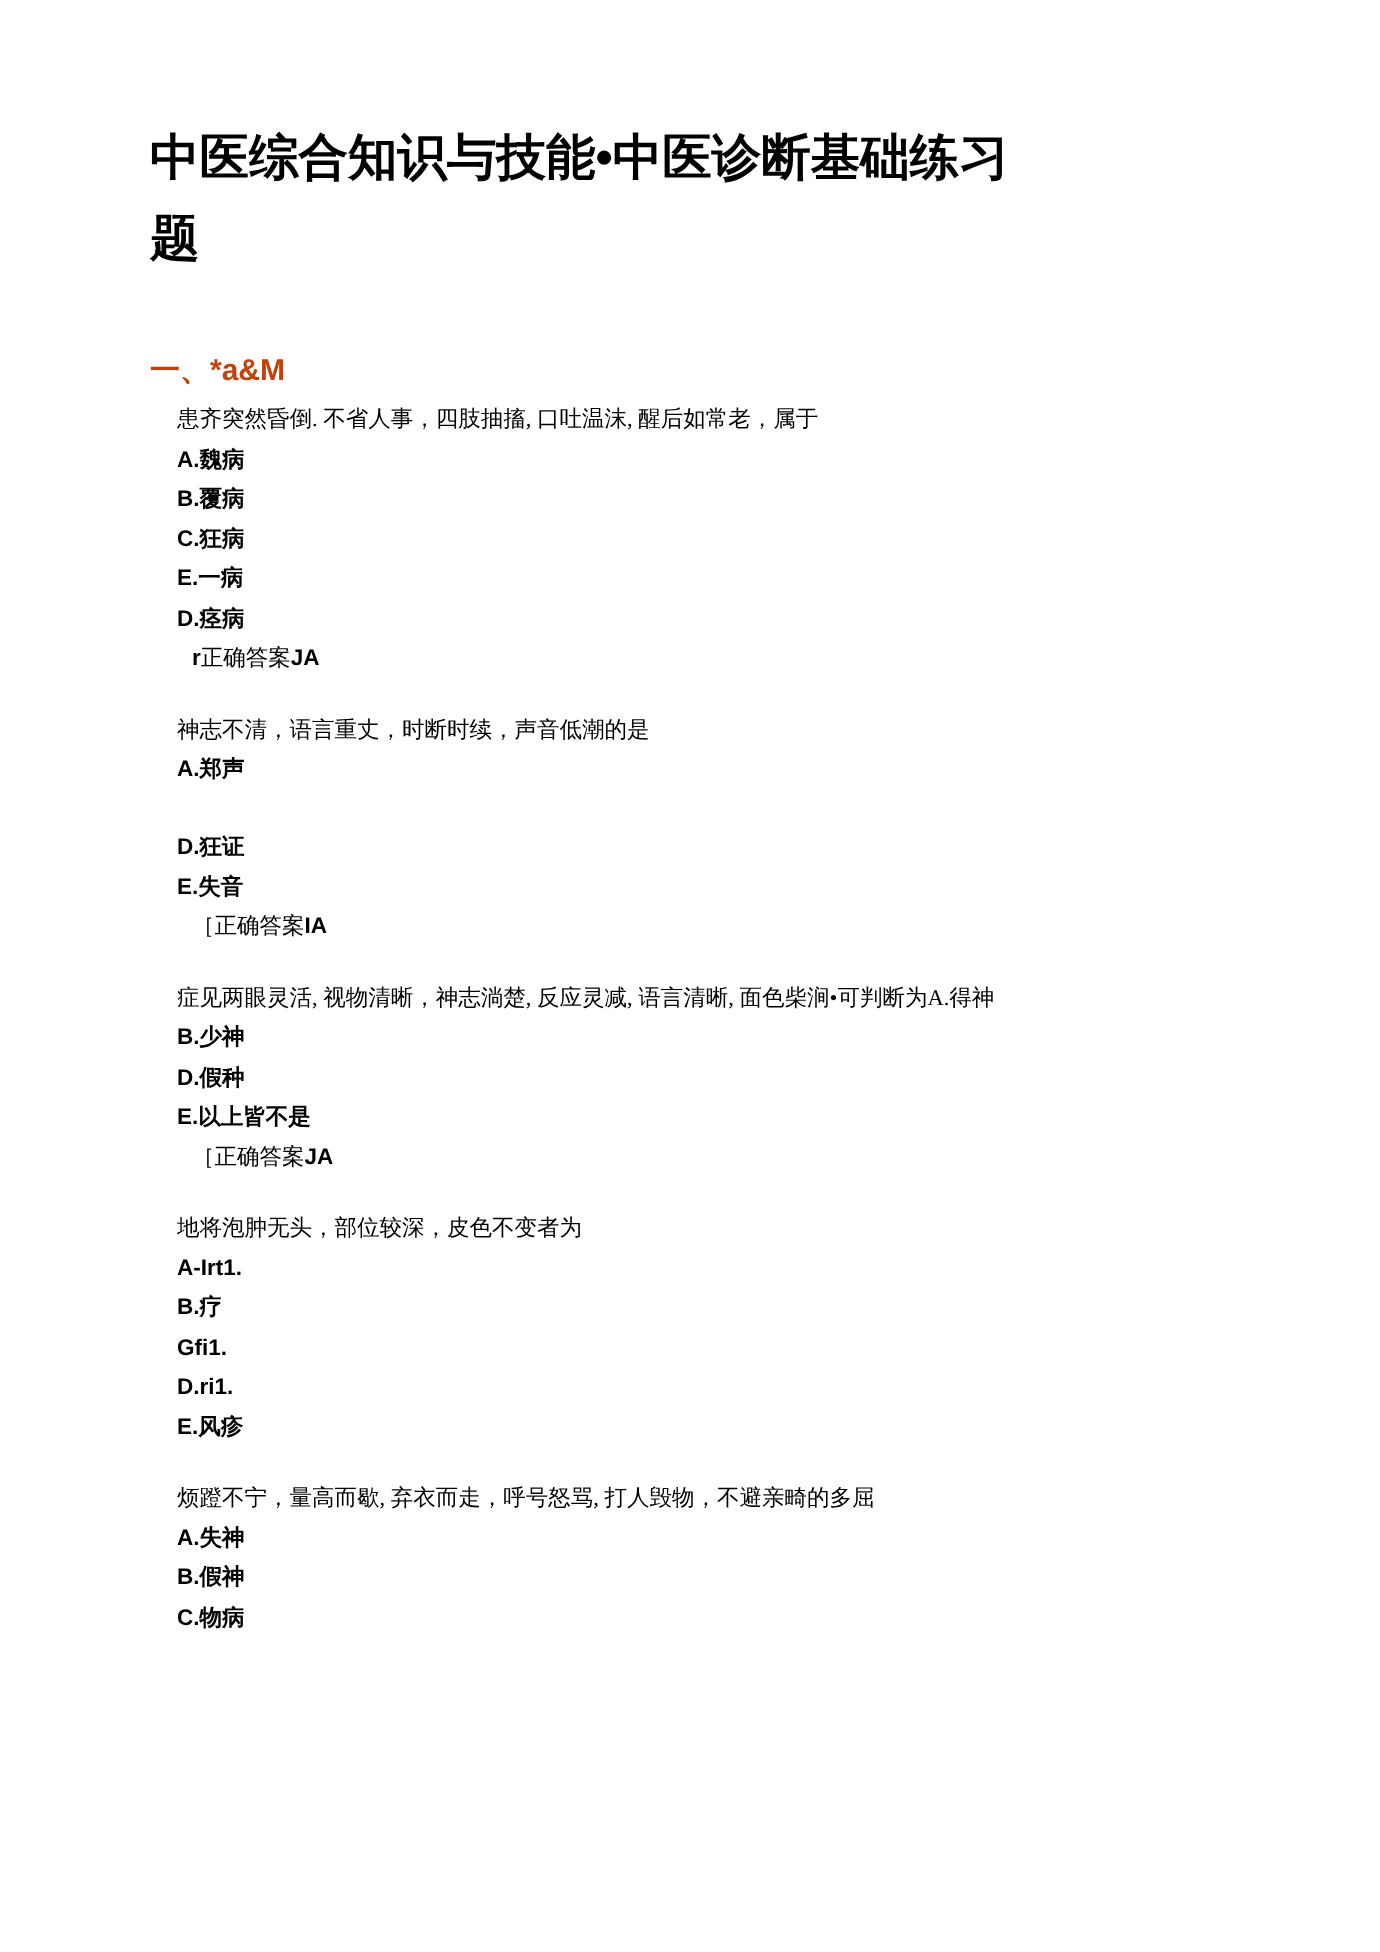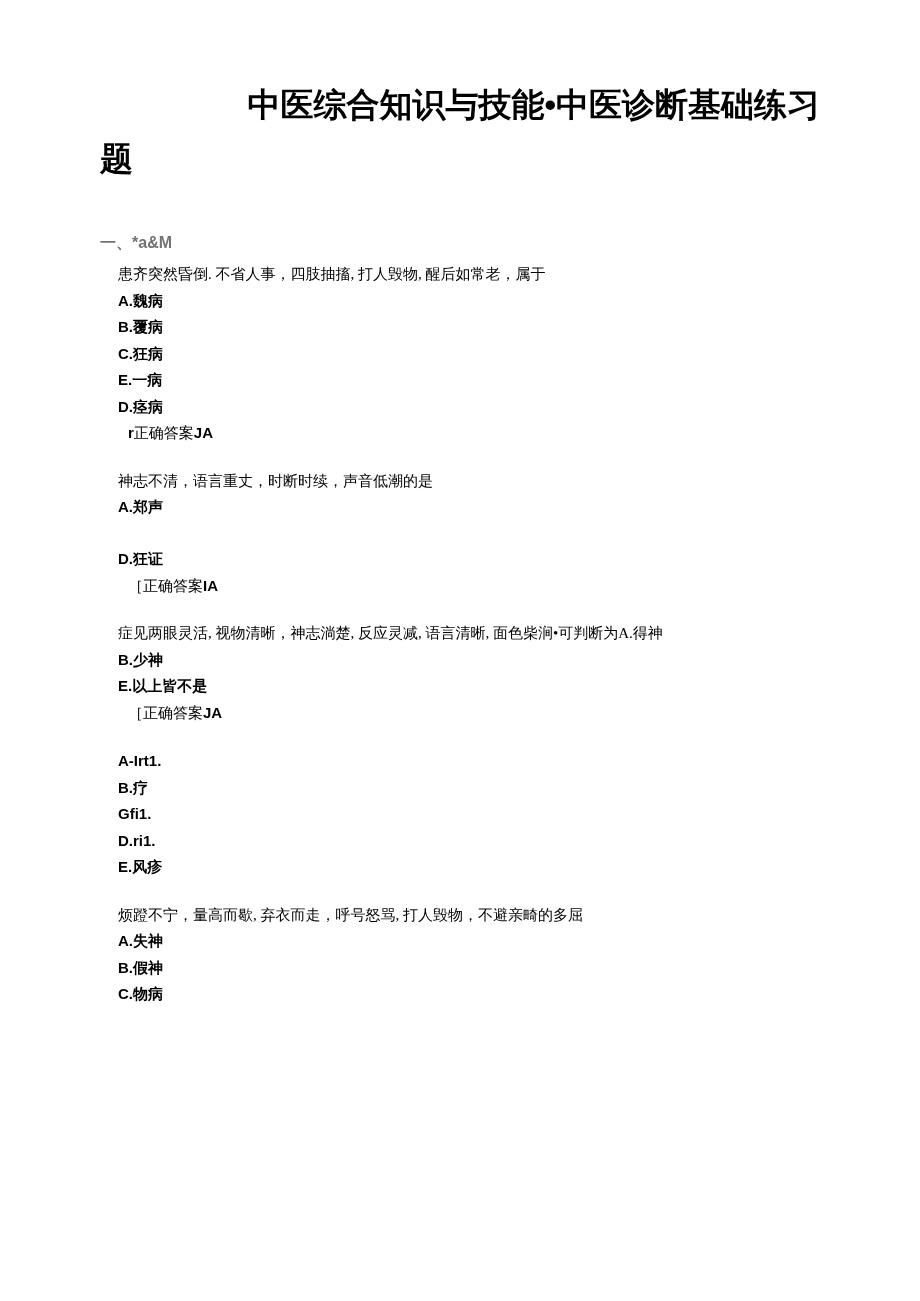--- a/index.html
+++ b/index.html
@@ -13,36 +13,36 @@
   .page {
     padding: 80px 100px 60px 100px;
   }
   .title-block {
     margin-bottom: 50px;
   }
   .title-line1 {
     font-family: "SimHei", "黑体", sans-serif;
     font-size: 33px;
     font-weight: bold;
-    text-align: right;
+    text-align: left;
     line-height: 1.5;
   }
   .title-line2 {
     font-family: "SimHei", "黑体", sans-serif;
     font-size: 33px;
     font-weight: bold;
     text-align: left;
     line-height: 1.5;
     margin-top: 4px;
   }
   .section-header {
     font-family: "SimHei", "黑体", sans-serif;
-    font-size: 16px;
+    font-size: 20px;
     font-weight: bold;
-    color: #737373;
+    color: #c2410c;
     margin: 0 0 8px 0;
   }
   .question-block {
     margin: 0 0 22px 0;
     padding-left: 18px;
     font-size: 15px;
     line-height: 1.7;
     color: #000;
   }
   .stem { }
@@ -57,45 +57,48 @@
 <div class="page">
 
   <div class="title-block">
     <div class="title-line1">中医综合知识与技能•中医诊断基础练习</div>
     <div class="title-line2">题</div>
   </div>
 
   <div class="section-header">一、*a&amp;M</div>
 
   <div class="question-block">
-    <div class="stem">患齐突然昏倒. 不省人事，四肢抽搐, 打人毁物, 醒后如常老，属于</div>
+    <div class="stem">患齐突然昏倒. 不省人事，四肢抽搐, 口吐温沫, 醒后如常老，属于</div>
     <div class="option"><b>A.魏病</b></div>
     <div class="option"><b>B.覆病</b></div>
     <div class="option"><b>C.狂病</b></div>
     <div class="option"><b>E.一病</b></div>
     <div class="option"><b>D.痉病</b></div>
     <div class="answer"><span class="bold">r</span><span>正确答案</span><span class="bold">JA</span></div>
   </div>
 
   <div class="question-block">
     <div class="stem">神志不清，语言重丈，时断时续，声音低潮的是</div>
     <div class="option"><b>A.郑声</b></div>
     <div class="option">&nbsp;</div>
     <div class="option"><b>D.狂证</b></div>
+    <div class="option"><b>E.失音</b></div>
     <div class="answer"><span>［</span><span>正确答案</span><span class="bold">IA</span></div>
   </div>
 
   <div class="question-block">
     <div class="stem"><span>症见两眼灵活, 视物清晰，神志淌楚, 反应灵减, 语言清晰, 面色柴涧•可判断为A.得神</span></div>
     <div class="option"><b>B.少神</b></div>
+    <div class="option"><b>D.假种</b></div>
     <div class="option"><b>E.以上皆不是</b></div>
     <div class="answer"><span>［</span><span>正确答案</span><span class="bold">JA</span></div>
   </div>
 
   <div class="question-block">
+    <div class="stem">地将泡肿无头，部位较深，皮色不变者为</div>
     <div class="option"><b>A-Irt1.</b></div>
     <div class="option"><b>B.疗</b></div>
     <div class="option"><b>Gfi1.</b></div>
     <div class="option"><b>D.ri1.</b></div>
     <div class="option"><b>E.风疹</b></div>
   </div>
 
   <div class="question-block" style="margin-bottom:12px;">
     <div class="stem">烦蹬不宁，量高而歇, 弃衣而走，呼号怒骂, 打人毁物，不避亲畸的多屈</div>
     <div class="option"><b>A.失神</b></div>

